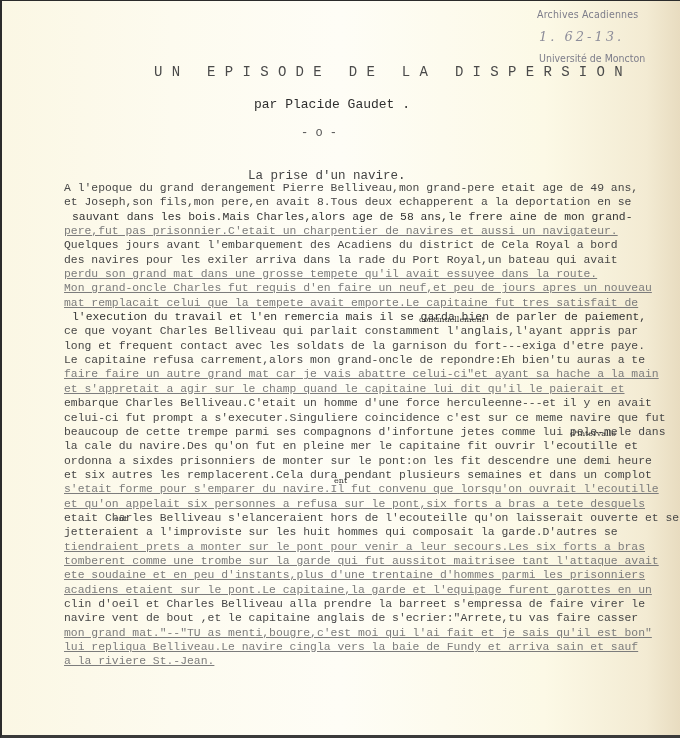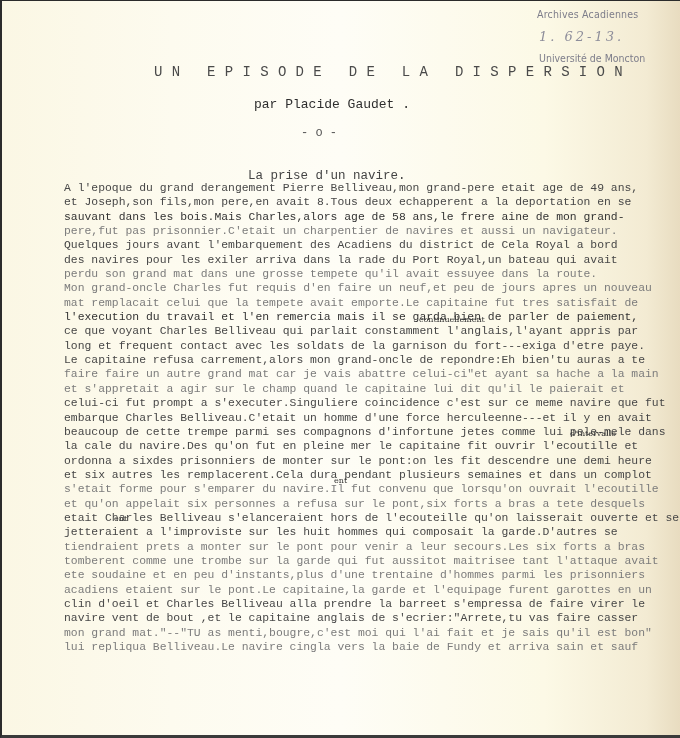--- a/index.html
+++ b/index.html
@@ -45,22 +45,22 @@
     }
     .subtitle {
       position: absolute; left: 246px; top: 151px;
       font-size: 12.5px; color: #444; white-space: pre; margin-top: 17px;
     }
     .body {
       position: absolute; left: 62px; top: 180px; width: 610px;
       font-size: 11.4px; line-height: 14.35px; color: #474747;
     }
     .body .ln { white-space: pre; display: block; height: 14.35px; }
-    .body .ln.faint { color: #7c7c7c; }
-    .body .ln.dark { color: #333; }
+    .body .ln.faint { color: #7c7c7c; text-decoration: underline; }
+    .body .ln.dark { color: #333; margin-left: 8px; }
     .annot {
       position: absolute; font-family: "DejaVu Serif", serif; 
       color: #333; font-size: 8px;
     }
   </style>
 </head>
 <body>
 
 <div class="page">
 
@@ -84,38 +84,39 @@
     <span class="ln">des navires pour les exiler arriva dans la rade du Port Royal,un bateau qui avait</span>
     <span class="ln faint">perdu son grand mat dans une grosse tempete qu'il avait essuyee dans la route.</span>
     <span class="ln faint">Mon grand-oncle Charles fut requis d'en faire un neuf,et peu de jours apres un nouveau</span>
     <span class="ln faint">mat remplacait celui que la tempete avait emporte.Le capitaine fut tres satisfait de</span>
     <span class="ln dark">l'execution du travail et l'en remercia mais il se garda bien de parler de paiement,</span>
     <span class="ln">ce que voyant Charles Belliveau qui parlait constamment l'anglais,l'ayant appris par</span>
     <span class="ln">long et frequent contact avec les soldats de la garnison du fort---exiga d'etre paye.</span>
     <span class="ln">Le capitaine refusa carrement,alors mon grand-oncle de repondre:Eh bien'tu auras a te</span>
     <span class="ln faint">faire faire un autre grand mat car je vais abattre celui-ci"et ayant sa hache a la main</span>
     <span class="ln faint">et s'appretait a agir sur le champ quand le capitaine lui dit qu'il le paierait et</span>
+    <span class="ln">embarque Charles Belliveau.C'etait un homme d'une force herculeenne---et il y en avait</span>
     <span class="ln">celui-ci fut prompt a s'executer.Singuliere coincidence c'est sur ce meme navire que fut</span>
-    <span class="ln">embarque Charles Belliveau.C'etait un homme d'une force herculeenne---et il y en avait</span>
     <span class="ln">beaucoup de cette trempe parmi ses compagnons d'infortune jetes comme lui pele-mele dans</span>
     <span class="ln">la cale du navire.Des qu'on fut en pleine mer le capitaine fit ouvrir l'ecoutille et</span>
     <span class="ln">ordonna a sixdes prisonniers de monter sur le pont:on les fit descendre une demi heure</span>
     <span class="ln">et six autres les remplacerent.Cela dura pendant plusieurs semaines et dans un complot</span>
     <span class="ln faint">s'etait forme pour s'emparer du navire.Il fut convenu que lorsqu'on ouvrait l'ecoutille</span>
     <span class="ln faint">et qu'on appelait six personnes a refusa sur le pont,six forts a bras a tete desquels</span>
     <span class="ln">etait Charles Belliveau s'elanceraient hors de l'ecouteille qu'on laisserait ouverte et se</span>
     <span class="ln">jetteraient a l'improviste sur les huit hommes qui composait la garde.D'autres se</span>
     <span class="ln faint">tiendraient prets a monter sur le pont pour venir a leur secours.Les six forts a bras</span>
     <span class="ln faint">tomberent comme une trombe sur la garde qui fut aussitot maitrisee tant l'attaque avait</span>
     <span class="ln faint">ete soudaine et en peu d'instants,plus d'une trentaine d'hommes parmi les prisonniers</span>
     <span class="ln faint">acadiens etaient sur le pont.Le capitaine,la garde et l'equipage furent garottes en un</span>
     <span class="ln">clin d'oeil et Charles Belliveau alla prendre la barreet s'empressa de faire virer le</span>
     <span class="ln">navire vent de bout ,et le capitaine anglais de s'ecrier:"Arrete,tu vas faire casser</span>
     <span class="ln faint">mon grand mat."--"TU as menti,bougre,c'est moi qui l'ai fait et je sais qu'il est bon"</span>
     <span class="ln faint">lui repliqua Belliveau.Le navire cingla vers la baie de Fundy et arriva sain et sauf</span>
+    <span class="ln faint">a la riviere St.-Jean.</span>
   </div>
 
   <span class="annot" style="left:417px; top:314px;">continuellement</span>
   <span class="annot" style="left:568px; top:428px;">d'intervalle</span>
   <span class="annot" style="left:332px; top:475px;">ent</span>
   <span class="annot" style="left:112px; top:513px;">ent</span>
 
 </div>
 
 </body></html>

